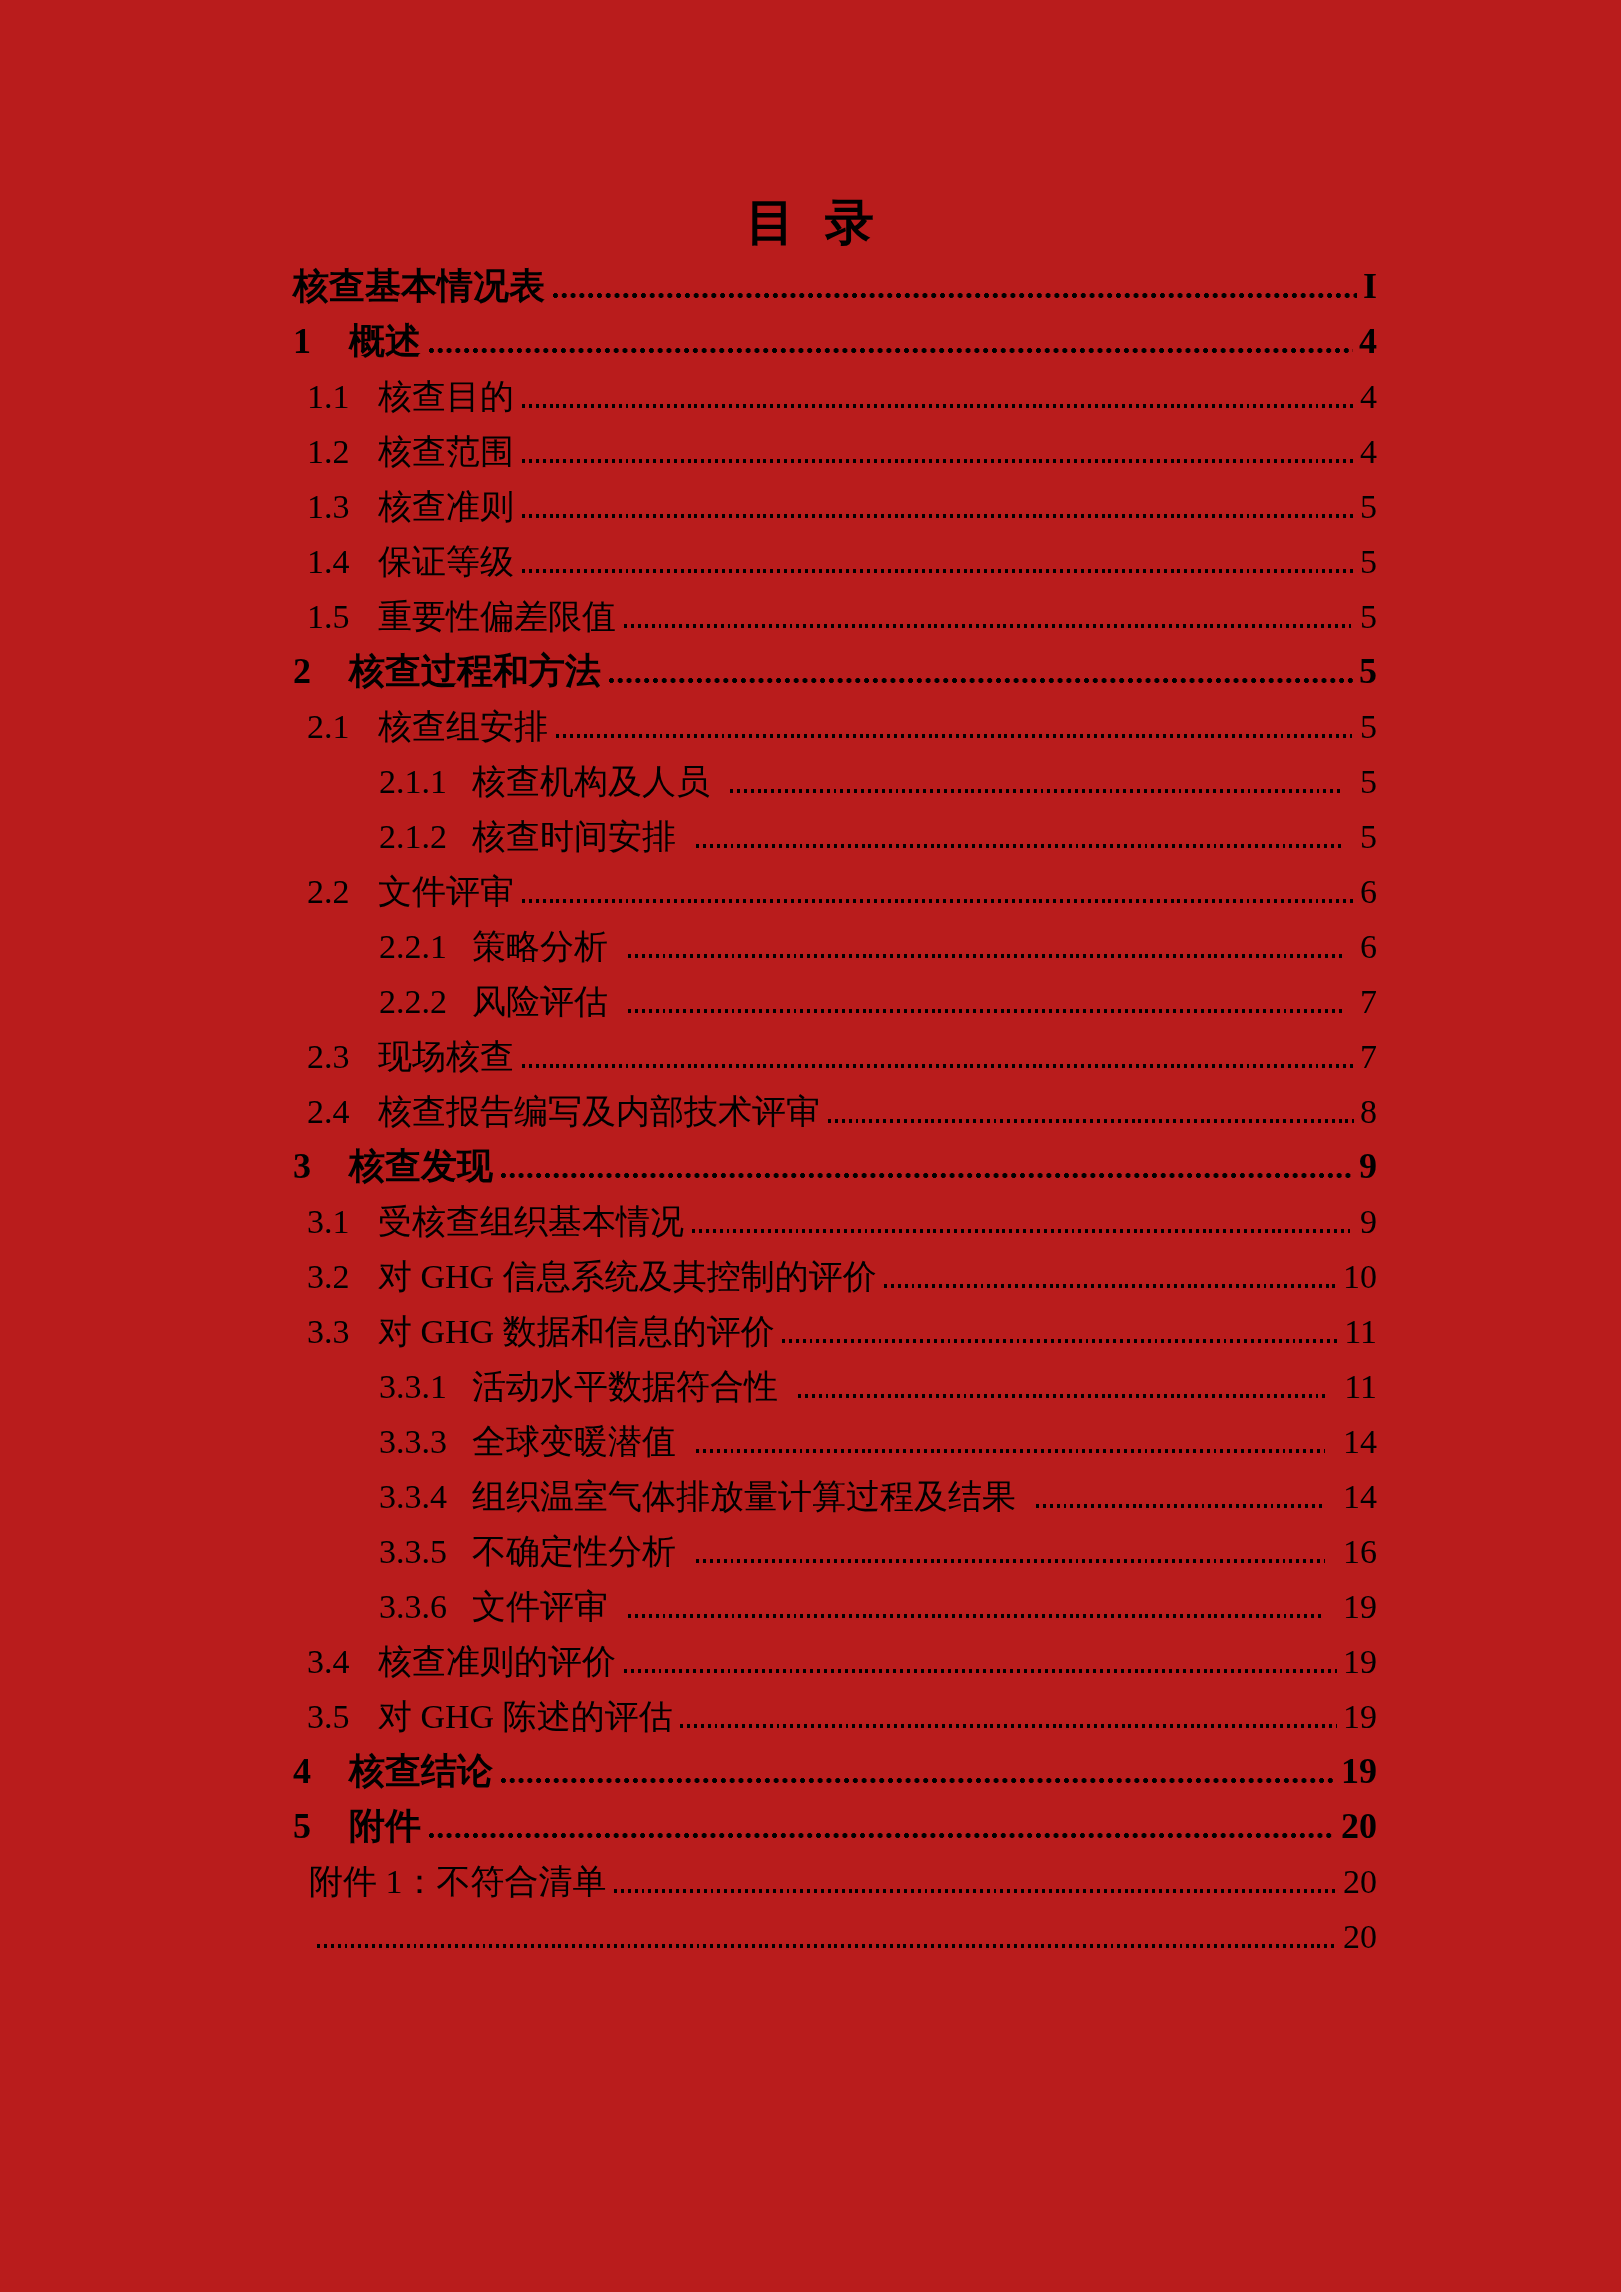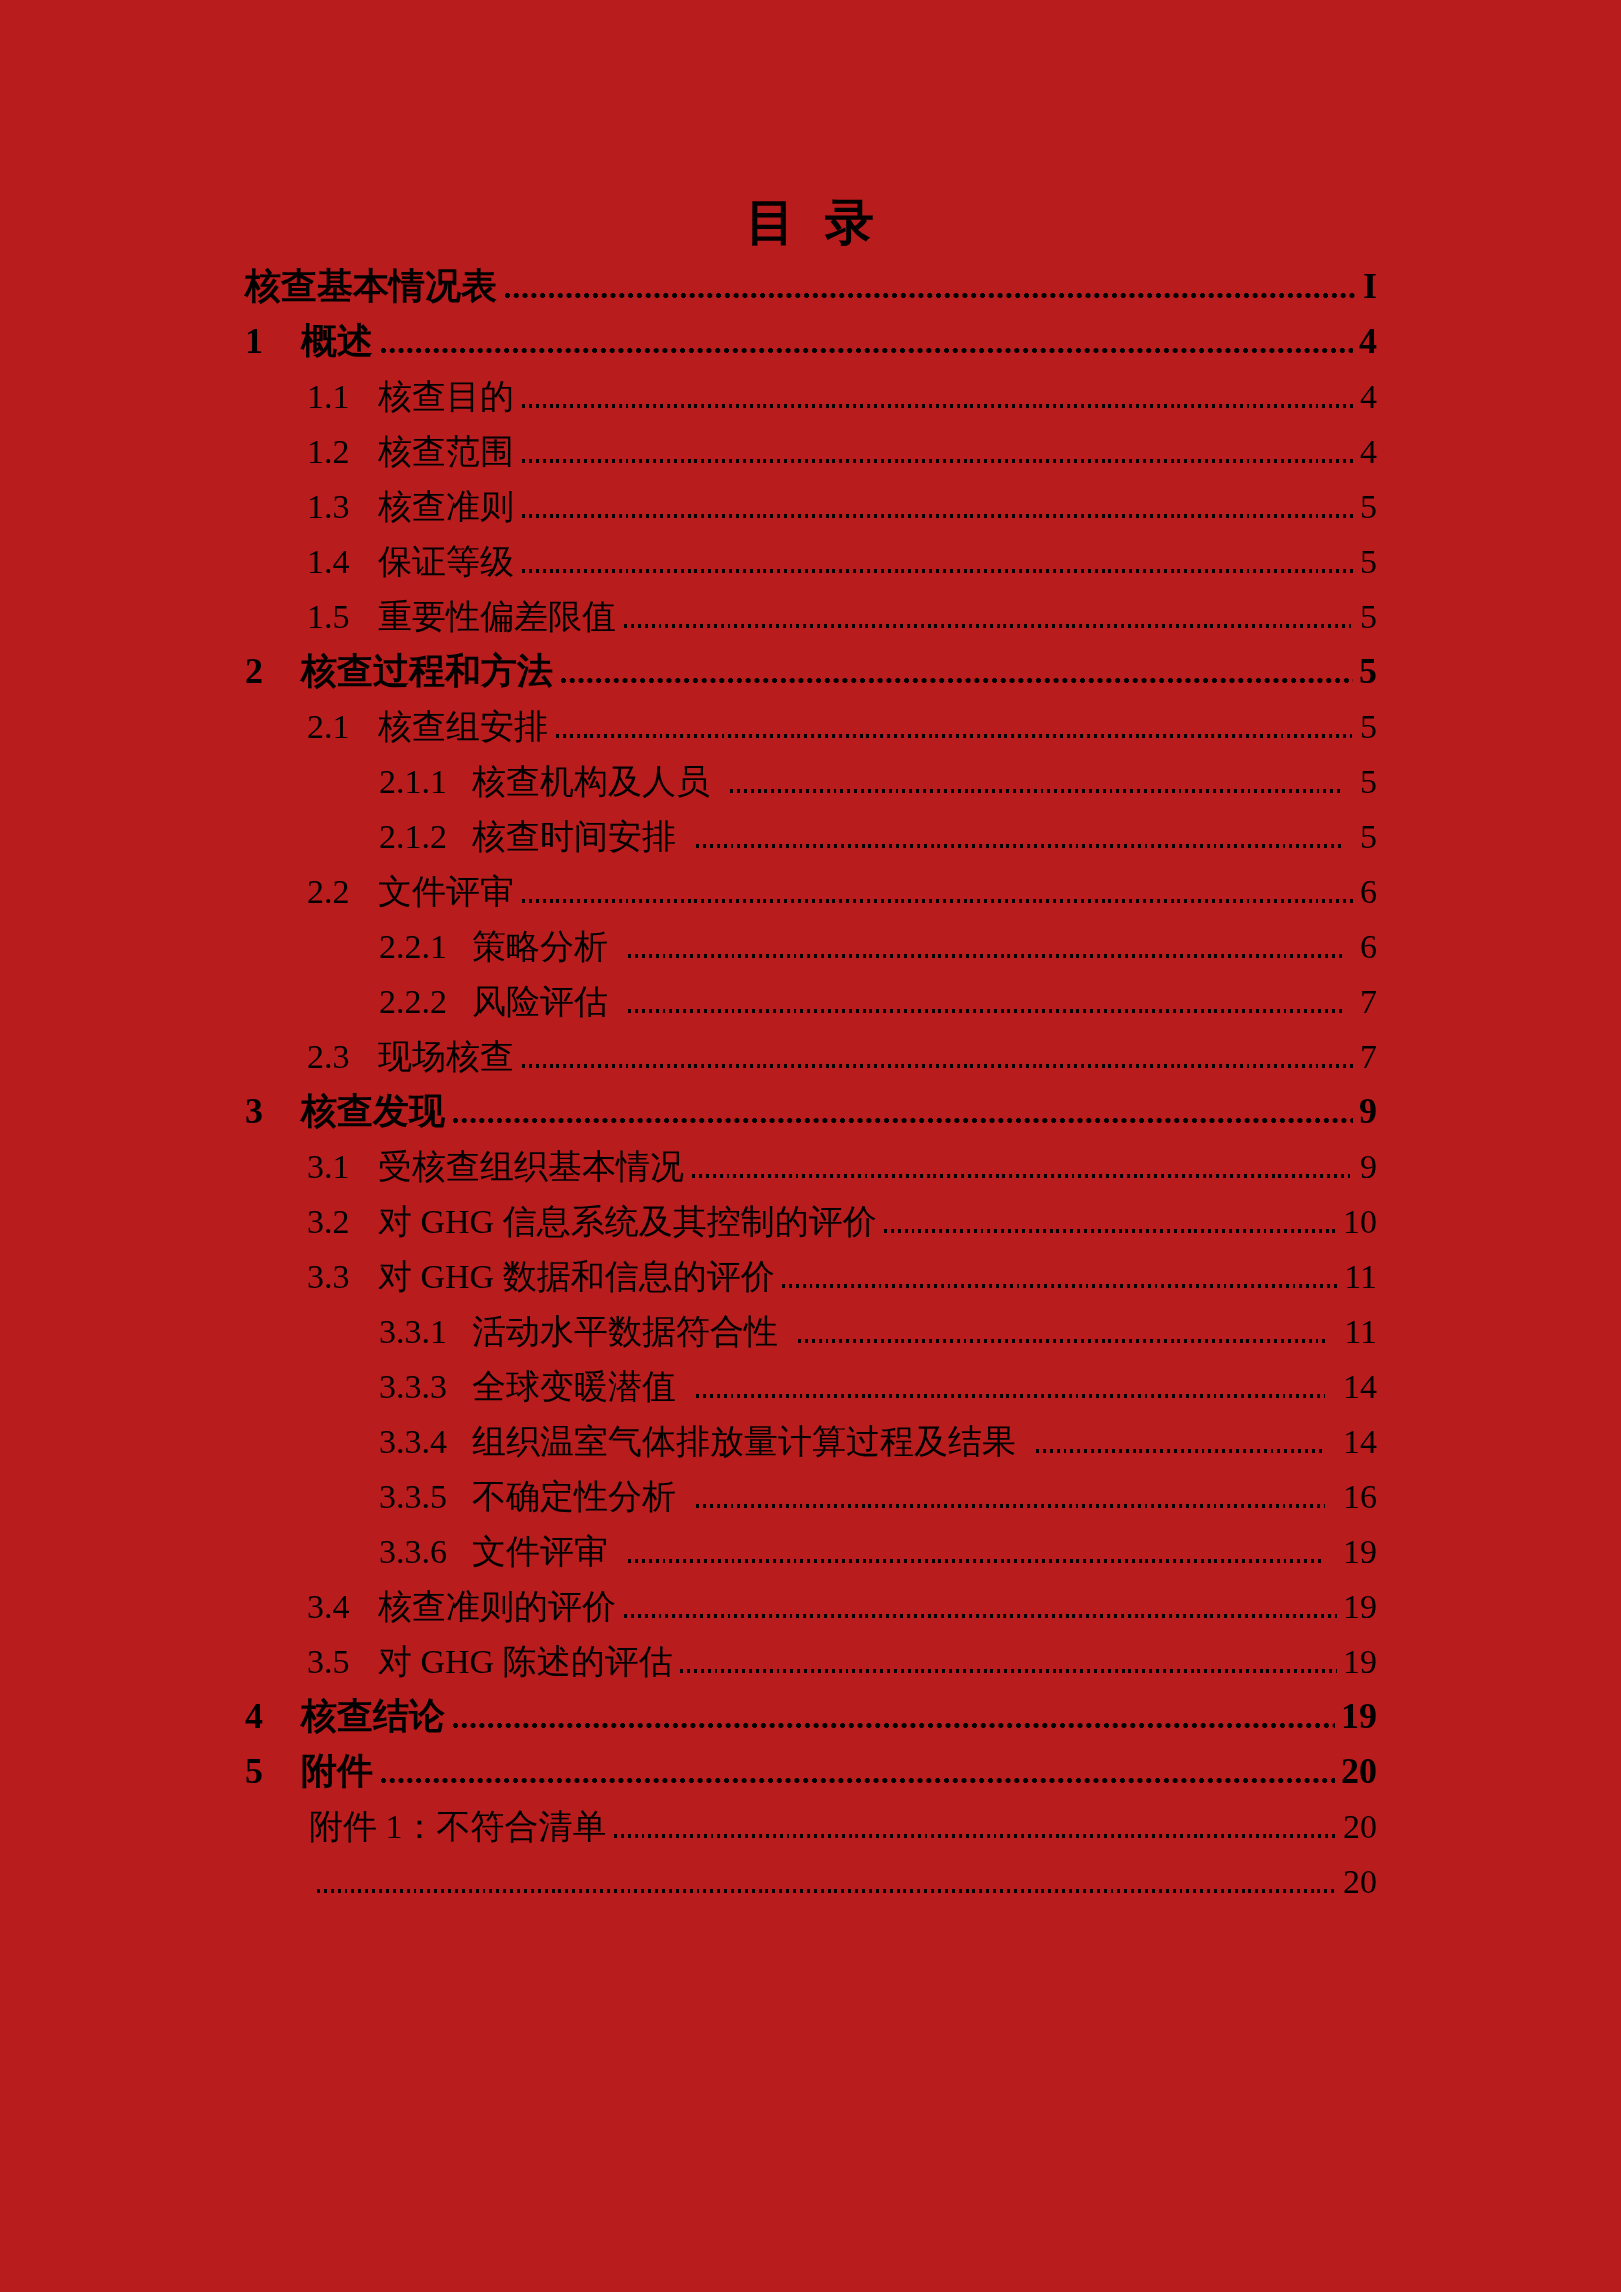--- a/index.html
+++ b/index.html
@@ -30,20 +30,21 @@
   .row{
     display:flex;
     align-items:baseline;
     font-size:34px;
     line-height:55px;
     white-space:nowrap;
   }
   .row.b{
     font-weight:bold;
     font-size:36px;
+    margin-left:48px;
   }
   .num{flex:0 0 auto;}
   .l1 .num{width:56px;}
   .l2{padding-left:62px;}
   .l2 .num{width:71px;}
   .l3{padding-left:134px;gap:12px;}
   .l3 .num{width:81px;}
   .att{padding-left:64px;}
   .label{flex:0 0 auto;}
   .dots{
@@ -149,20 +150,26 @@
           <span class="label">风险评估</span>
           <span class="dots"></span>
           <span class="pg">7</span>
         </div>
         <div class="row l2">
           <span class="num">2.3</span>
           <span class="label">现场核查</span>
           <span class="dots"></span>
           <span class="pg">7</span>
         </div>
+        <div class="row l2">
+          <span class="num">2.4</span>
+          <span class="label">核查报告编写及内部技术评审</span>
+          <span class="dots"></span>
+          <span class="pg">8</span>
+        </div>
         <div class="row l1 b">
           <span class="num">3</span>
           <span class="label">核查发现</span>
           <span class="dots"></span>
           <span class="pg">9</span>
         </div>
         <div class="row l2">
           <span class="num">3.1</span>
           <span class="label">受核查组织基本情况</span>
           <span class="dots"></span>

